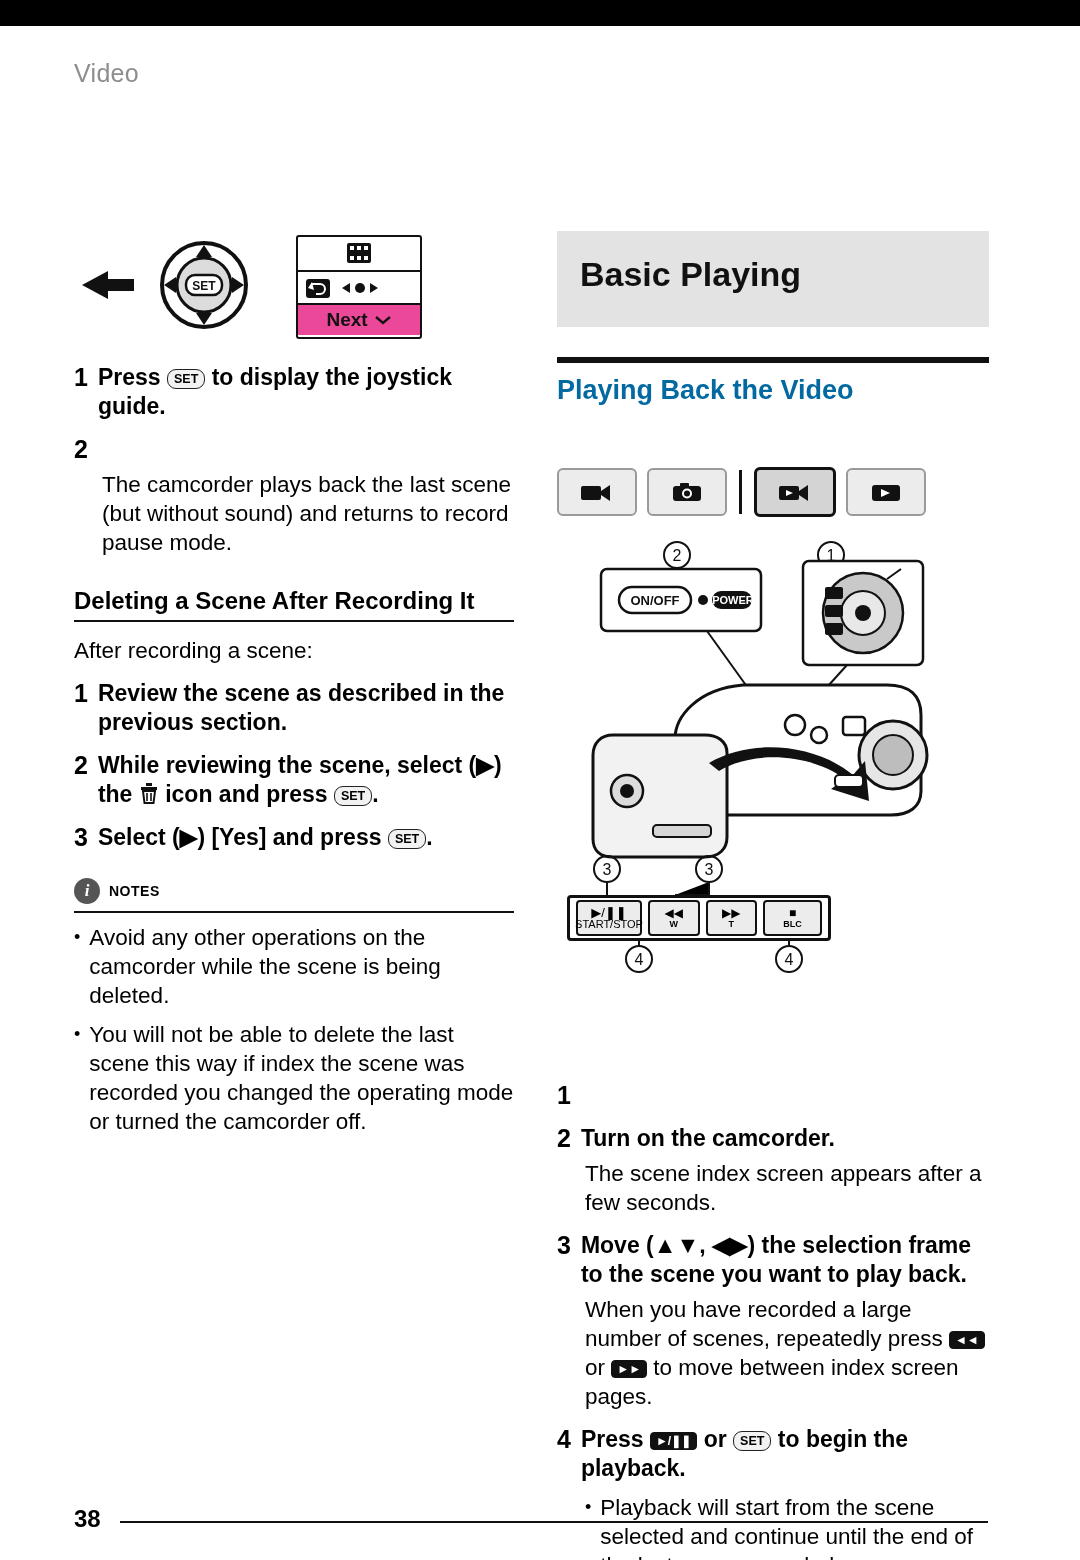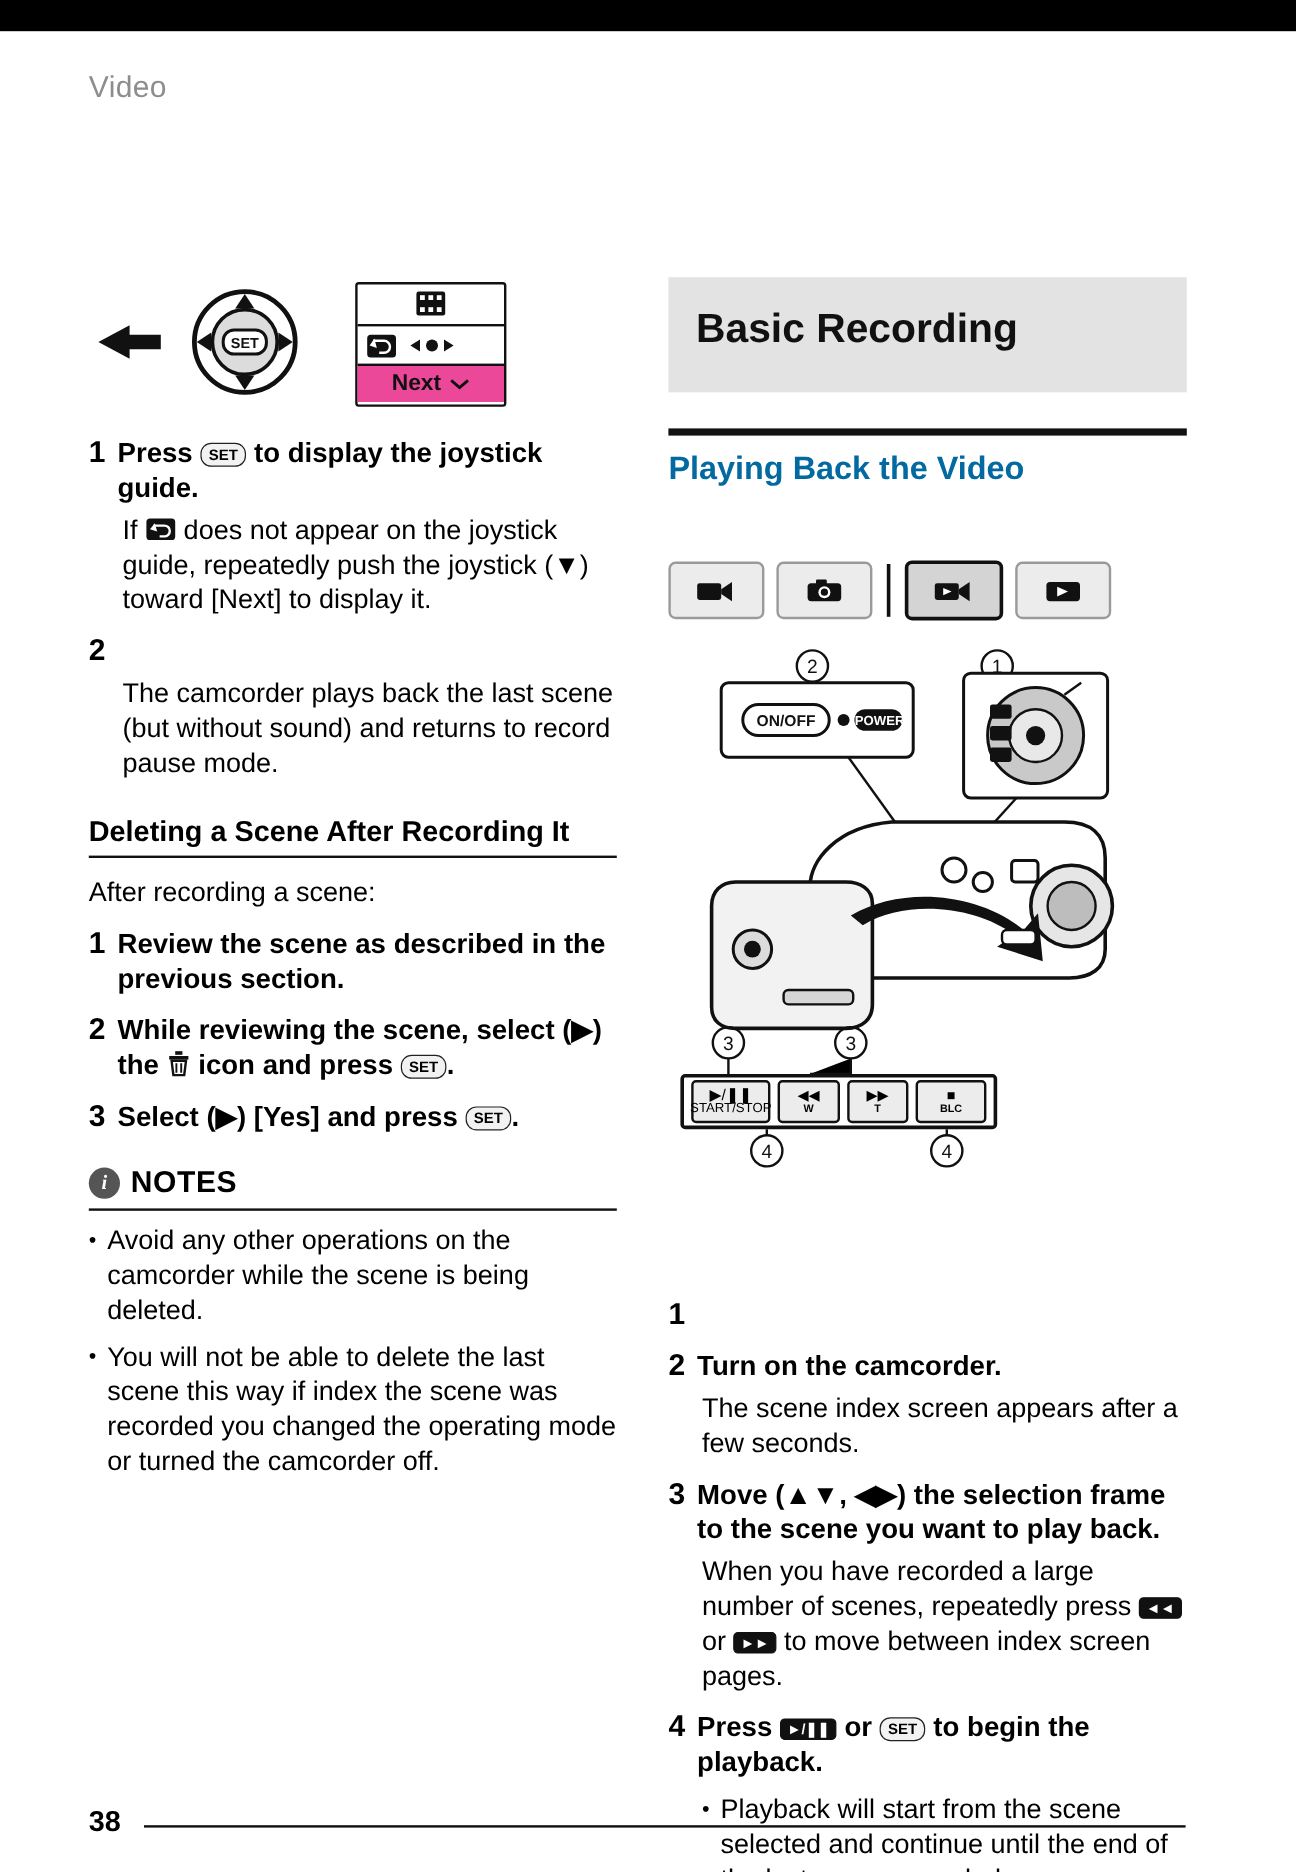--- a/index.html
+++ b/index.html
@@ -74,21 +74,21 @@
 
   
   .camfig{position:absolute;left:557px;top:500px;width:432px;height:360px;}
 
   
   .notes-hd{display:flex;align-items:center;gap:9px;margin-top:26px;}
   .notes-hd .circ{
     width:26px;height:26px;border-radius:50%;background:#555;color:#fff;
     font-size:17px;display:flex;align-items:center;justify-content:center;font-family:"Liberation Serif",serif;font-style:italic;font-weight:bold;
   }
-  .notes-hd .lab{font-size:25px;font-weight:bold;letter-spacing:.5px;}
+  .notes-hd .lab{font-size:14px;font-weight:bold;letter-spacing:.5px;}
   .notes-rule{border-top:2px solid #111;margin-top:7px;}
   .bullet{display:flex;gap:9px;margin-top:10px;font-size:22.5px;line-height:29px;}
   .bullet .dot{font-size:18px;line-height:29px;}
 
   .sechead{font-size:24px;font-weight:bold;margin-top:30px;}
   .sechead-rule{border-bottom:2px solid #111;margin-top:5px;}
 
   .pagenum{position:absolute;left:74px;top:1466px;font-size:24px;font-weight:bold;}
   .footrule{position:absolute;left:120px;top:1482px;width:868px;border-top:2px solid #111;}
 </style>
@@ -150,29 +150,20 @@
 
     <div class="step">
       <div class="num">1</div>
       <div class="txt">
         <span>Press</span>
         <span class="key set">SET</span>
         <span>to display the joystick guide.</span>
       </div>
     </div>
 
-    <div class="para indent">
-      If
-      <svg class="glyph" width="26" height="20" viewBox="0 0 26 20">
-        <rect x="1" y="1" width="24" height="18" rx="3" fill="#111"></rect>
-        <path d="M7 7 h9 a4.5 4.5 0 1 1 0 9 h-4" fill="none" stroke="#fff" stroke-width="2"></path>
-        <path d="M8 5 L4 10 L10 12 Z" fill="#fff"></path>
-      </svg>
-      does not appear on the joystick guide, repeatedly push the joystick (▼) toward [Next] to display it.
-    </div>
 
     <div class="step">
       <div class="num">2</div>
     </div>
 
     <div class="para indent">The camcorder plays back the last scene (but without sound) and returns to record pause mode.</div>
 
     <div class="sechead">Deleting a Scene After Recording It</div>
     <div class="sechead-rule"></div>
 
@@ -216,21 +207,21 @@
       <div class="dot">•</div>
       <div>Avoid any other operations on the camcorder while the scene is being deleted.</div>
     </div>
     <div class="bullet">
       <div class="dot">•</div>
       <div>You will not be able to delete the last scene this way if index the scene was recorded you changed the operating mode or turned the camcorder off.</div>
     </div>
   </div>
 
   <div class="bpbox"></div>
-  <div class="bptitle">Basic Recording</div>
+  <div class="bptitle">Basic Playing</div>
   <div class="rule-d"></div>
   <div class="sub-r">Playing Back the Video</div>
 
   <div class="modetabs">
     <div class="mtab">
       <svg width="40" height="26" viewBox="0 0 40 26">
         <rect x="4" y="7" width="20" height="14" rx="2" fill="#111"></rect>
         <path d="M24 12 L33 6 L33 22 L24 16 Z" fill="#111"></path>
       </svg>
     </div>

